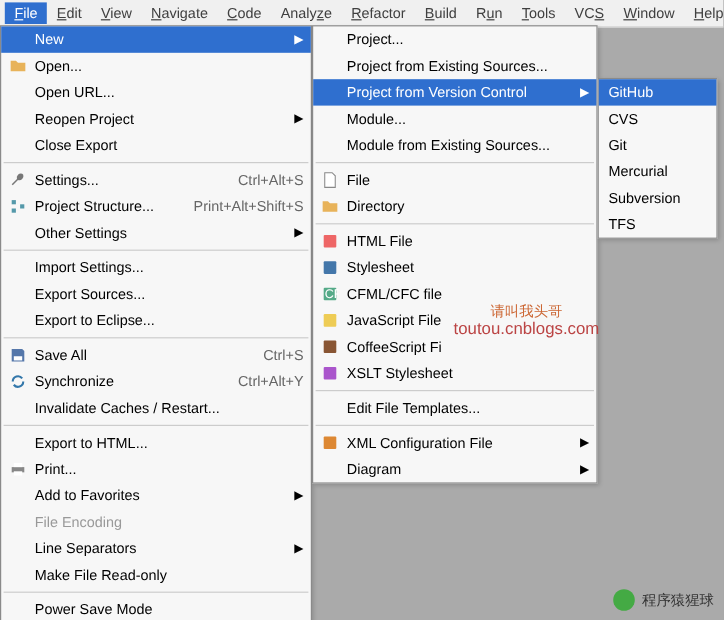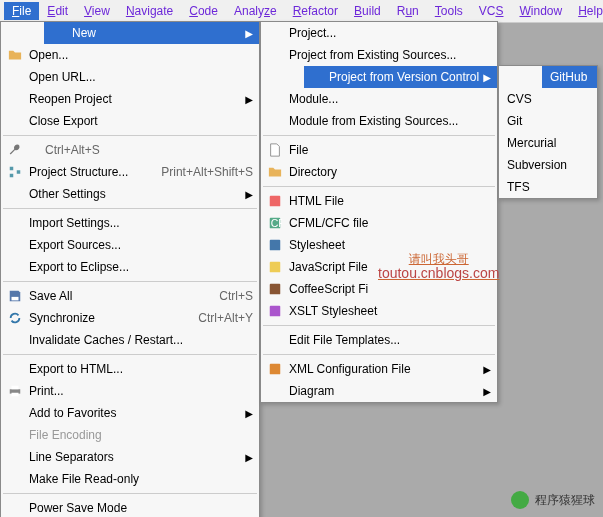--- a/index.html
+++ b/index.html
@@ -1,34 +1,34 @@
 <!DOCTYPE html>
 <html><head>
 <meta charset="utf-8">
 <style>
 * { margin: 0; padding: 0; box-sizing: border-box; font-family: "Segoe UI", Tahoma, sans-serif; font-size: 12px; }
 body { width: 603px; height: 517px; background: #aaa; position: relative; overflow: hidden; }
 .menubar { background: #f0f0f0; border-bottom: 1px solid #ccc; display: flex; padding: 2px 4px; }
-.menubar-item { padding: 2px 8px; cursor: pointer; color: #6d28d9; }
+.menubar-item { padding: 2px 8px; cursor: pointer; color: #404040; }
 .menubar-item.open { background: #2f6fcf; color: #fff; }
 .menubar-item u { text-decoration: underline; }
 .submenu { position: absolute; background: #f7f7f7; border: 1px solid #8a8a8a; box-shadow: 2px 2px 4px rgba(0,0,0,0.2); }
 .submenu-row { display: flex; align-items: center; height: 22px; padding: 0 6px 0 4px; cursor: pointer; white-space: nowrap; }
-.submenu-row.hl { background: #2f6fcf; color: #fff; margin-left: 43px; }
+.submenu-row.hl { background: #2f6fcf; color: #fff; }
 .submenu-row.disabled { color: #999; }
 .icon-col { width: 20px; display: flex; justify-content: center; align-items: center; }
 .label-col { flex: 1; padding-left: 4px; }
 .shortcut-col { padding-left: 20px; color: #666; }
 .arrow-col { width: 14px; text-align: right; font-size: 10px; }
 .sep { height: 1px; background: #ccc; margin: 3px 2px; }
 #file-menu { left: 0; top: 21px; width: 260px; }
 #new-menu { left: 260px; top: 21px; width: 238px; }
 #vcs-menu { left: 498px; top: 65px; width: 100px; }
 .icon { width: 14px; height: 14px; display: inline-block; }
-.watermark { position: absolute; left: 378px; top: 252px; color: #c63; font-size: 12px; text-align: center; line-height: 14px; pointer-events: none; text-decoration: underline; }
+.watermark { position: absolute; left: 378px; top: 252px; color: #c63; font-size: 12px; text-align: center; line-height: 14px; pointer-events: none; }
 .watermark .url { color: #b44; font-size: 14px; }
 .footer { position: absolute; right: 8px; bottom: 8px; display: flex; align-items: center; gap: 6px; color: #333; font-size: 13px; margin-left: 36px; }
 .footer-icon { width: 18px; height: 18px; border-radius: 50%; background: #4a4; display: inline-block; }
 </style>
 </head>
 <body>
 
 <div class="menubar">
   <div class="menubar-item open"><u>F</u>ile</div>
   <div class="menubar-item"><u>E</u>dit</div>
@@ -72,20 +72,21 @@
       <span class="icon-col"></span>
       <span class="label-col">Close Export</span>
     </div>
   <div class="sep"></div>
   <div class="submenu-row">
       <span class="icon-col">
         <svg class="icon" viewBox="0 0 16 16">
           <path fill="#777" d="M13 3a4 4 0 01-5 5L3 13l-1-1 5-5a4 4 0 015-5z"></path>
         </svg>
       </span>
+      <span class="label-col">Settings...</span>
       <span class="shortcut-col">Ctrl+Alt+S</span>
     </div>
   <div class="submenu-row">
       <span class="icon-col">
         <svg class="icon" viewBox="0 0 16 16">
           <rect fill="#59a" x="2" y="2" width="4" height="4"></rect>
           <rect fill="#59a" x="2" y="10" width="4" height="4"></rect>
           <rect fill="#59a" x="10" y="6" width="4" height="4"></rect>
         </svg>
       </span>
@@ -219,33 +220,33 @@
       <span class="icon-col">
         <svg class="icon" viewBox="0 0 16 16">
           <rect fill="#e66" x="2" y="2" width="12" height="12" rx="1"></rect>
         </svg>
       </span>
       <span class="label-col">HTML File</span>
     </div>
   <div class="submenu-row">
       <span class="icon-col">
         <svg class="icon" viewBox="0 0 16 16">
+          <rect fill="#47a" x="2" y="2" width="12" height="12" rx="1"></rect>
+        </svg>
+      </span>
+      <span class="label-col">Stylesheet</span>
+    </div>
+  <div class="submenu-row">
+      <span class="icon-col">
+        <svg class="icon" viewBox="0 0 16 16">
           <rect fill="#5a8" x="2" y="2" width="12" height="12" rx="1"></rect>
           <text x="3" y="12" font-size="8" fill="#fff">CF</text>
         </svg>
       </span>
       <span class="label-col">CFML/CFC file</span>
-    </div>
-  <div class="submenu-row">
-      <span class="icon-col">
-        <svg class="icon" viewBox="0 0 16 16">
-          <rect fill="#47a" x="2" y="2" width="12" height="12" rx="1"></rect>
-        </svg>
-      </span>
-      <span class="label-col">Stylesheet</span>
     </div>
   <div class="submenu-row">
       <span class="icon-col">
         <svg class="icon" viewBox="0 0 16 16">
           <rect fill="#ec5" x="2" y="2" width="12" height="12" rx="1"></rect>
         </svg>
       </span>
       <span class="label-col">JavaScript File</span>
     </div>
   <div class="submenu-row">

